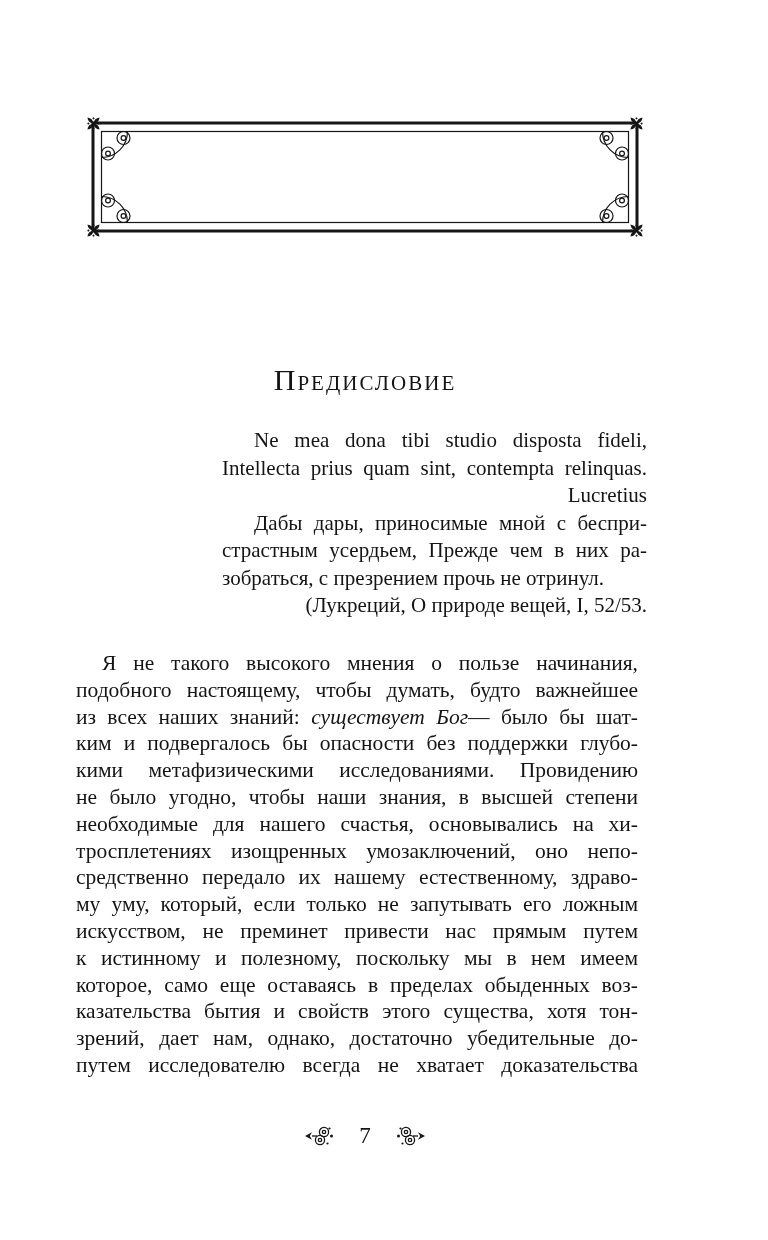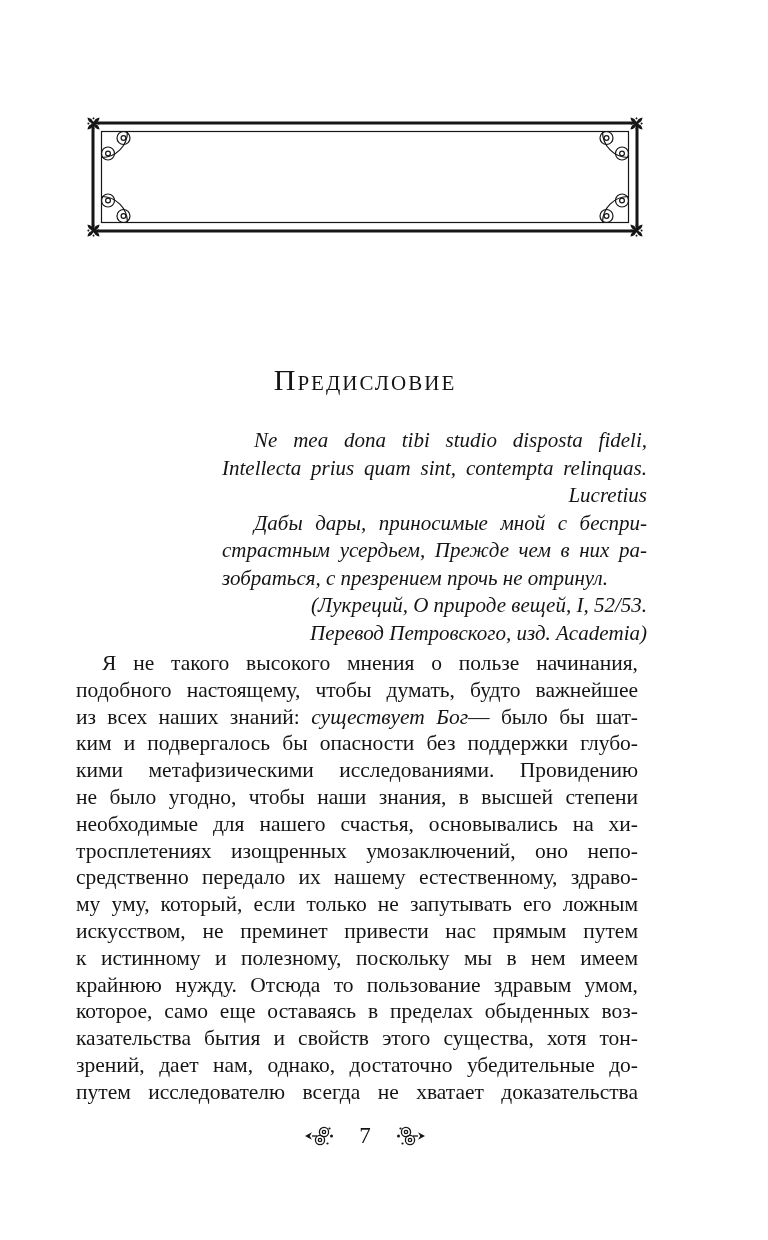--- a/index.html
+++ b/index.html
@@ -40,21 +40,20 @@
     font-variant: small-caps;
     letter-spacing: 2px;
   }
 
   
   .epigraph {
     position: absolute;
     left: 222px;
     top: 427px;
     width: 425px;
-    font-style: italic;
     font-size: 21px;
     line-height: 27.5px;
   }
 
   
   .body-text {
     position: absolute;
     left: 76px;
     top: 650px;
     width: 562px;
@@ -143,37 +142,35 @@
   <h1 class="title">Предисловие</h1>
 
   <div class="epigraph">
       <div class="tline indent"><span>Ne mea dona tibi studio disposta fideli,</span></div>
       <div class="tline"><span>Intellecta prius quam sint, contempta relinquas.</span></div>
       <div class="tline align-right"><span>Lucretius</span></div>
       <div class="tline indent"><span>Дабы дары, приносимые мной с беспри-</span></div>
       <div class="tline"><span>страстным усердьем, Прежде чем в них ра-</span></div>
       <div class="tline align-left"><span>зобраться, с презрением прочь не отринул.</span></div>
       <div class="tline align-right"><span>(Лукреций, О природе вещей, I, 52/53.</span></div>
-      <div class="tline align-right"><span>Перевод Петровского, изд. Academia)</span></div>
     </div>
 
   <div class="body-text">
       <div class="tline indent"><span>Я не такого высокого мнения о пользе начинания,</span></div>
       <div class="tline"><span>подобного настоящему, чтобы думать, будто важнейшее</span></div>
       <div class="tline"><span>из всех наших знаний: </span><span class="seg-italic">существует Бог</span><span>— было бы шат-</span></div>
       <div class="tline"><span>ким и подвергалось бы опасности без поддержки глубо-</span></div>
       <div class="tline"><span>кими метафизическими исследованиями. Провидению</span></div>
       <div class="tline"><span>не было угодно, чтобы наши знания, в высшей степени</span></div>
       <div class="tline"><span>необходимые для нашего счастья, основывались на хи-</span></div>
       <div class="tline"><span>тросплетениях изощренных умозаключений, оно непо-</span></div>
       <div class="tline"><span>средственно передало их нашему естественному, здраво-</span></div>
       <div class="tline"><span>му уму, который, если только не запутывать его ложным</span></div>
       <div class="tline"><span>искусством, не преминет привести нас прямым путем</span></div>
       <div class="tline"><span>к истинному и полезному, поскольку мы в нем имеем</span></div>
-      <div class="tline"><span>крайнюю нужду. Отсюда то пользование здравым умом,</span></div>
       <div class="tline"><span>которое, само еще оставаясь в пределах обыденных воз-</span></div>
       <div class="tline"><span>казательства бытия и свойств этого существа, хотя тон-</span></div>
       <div class="tline"><span>зрений, дает нам, однако, достаточно убедительные до-</span></div>
       <div class="tline"><span>путем исследователю всегда не хватает доказательства</span></div>
     </div>
 
   <div class="footer">
     <span class="fleuron">
       <svg width="36" height="22" viewBox="0 0 36 22">
         <g fill="none" stroke="#161616" stroke-width="1.3">

